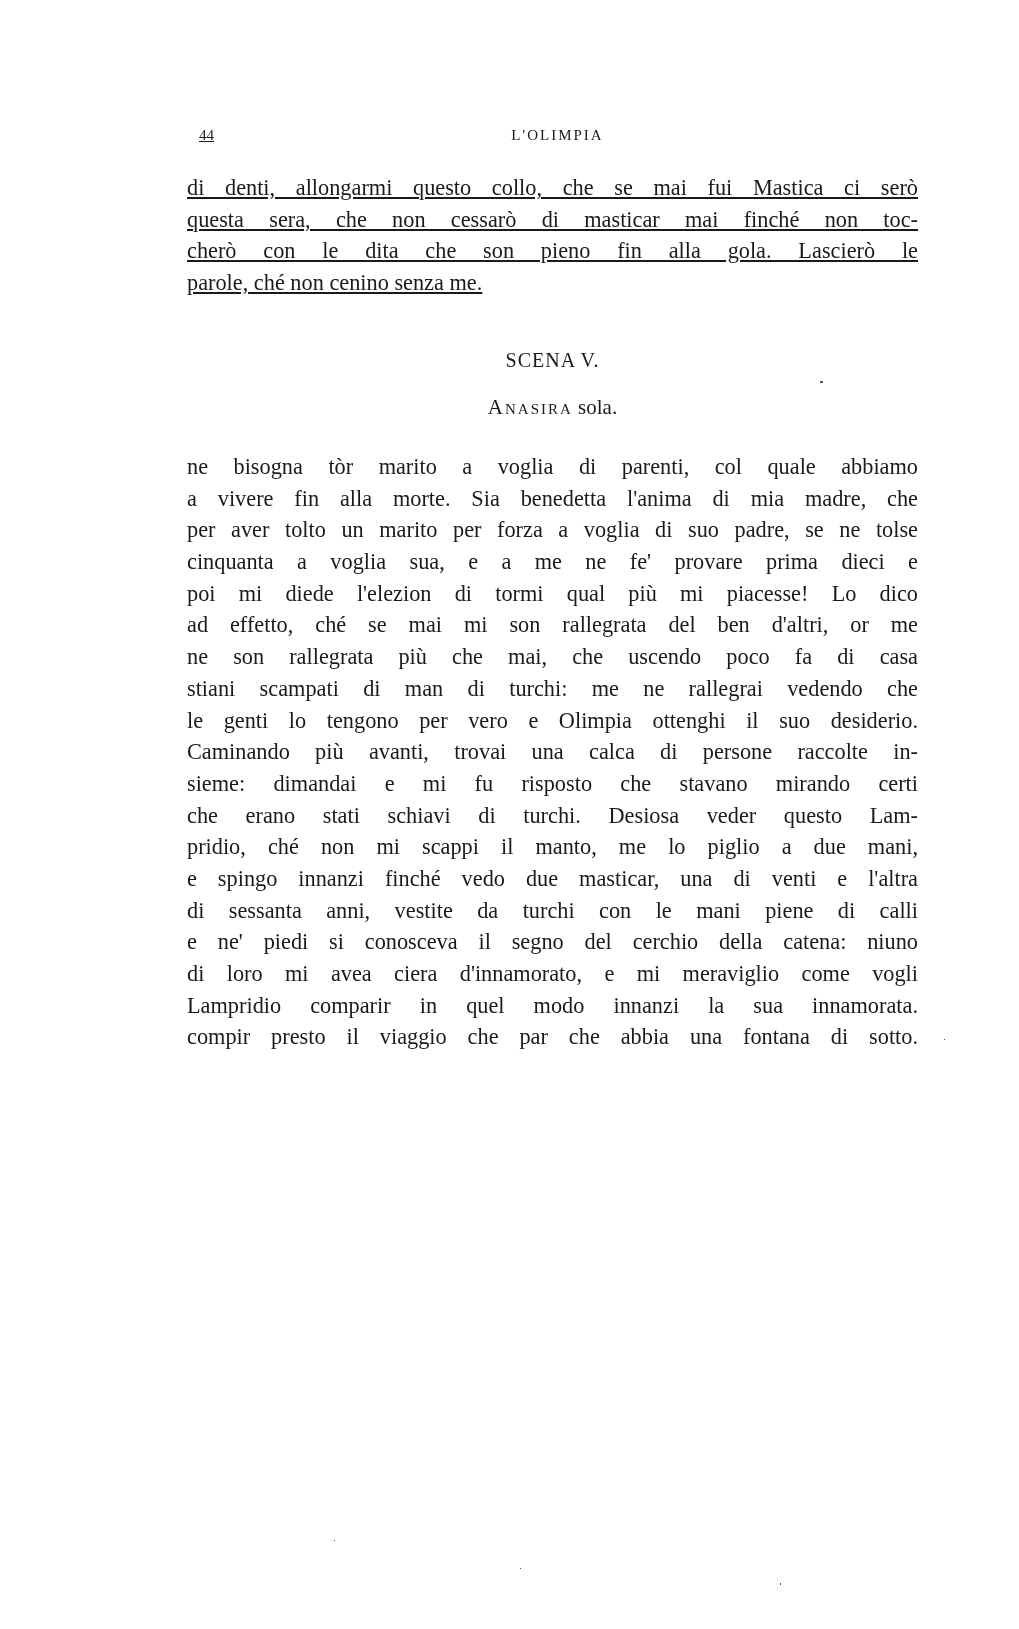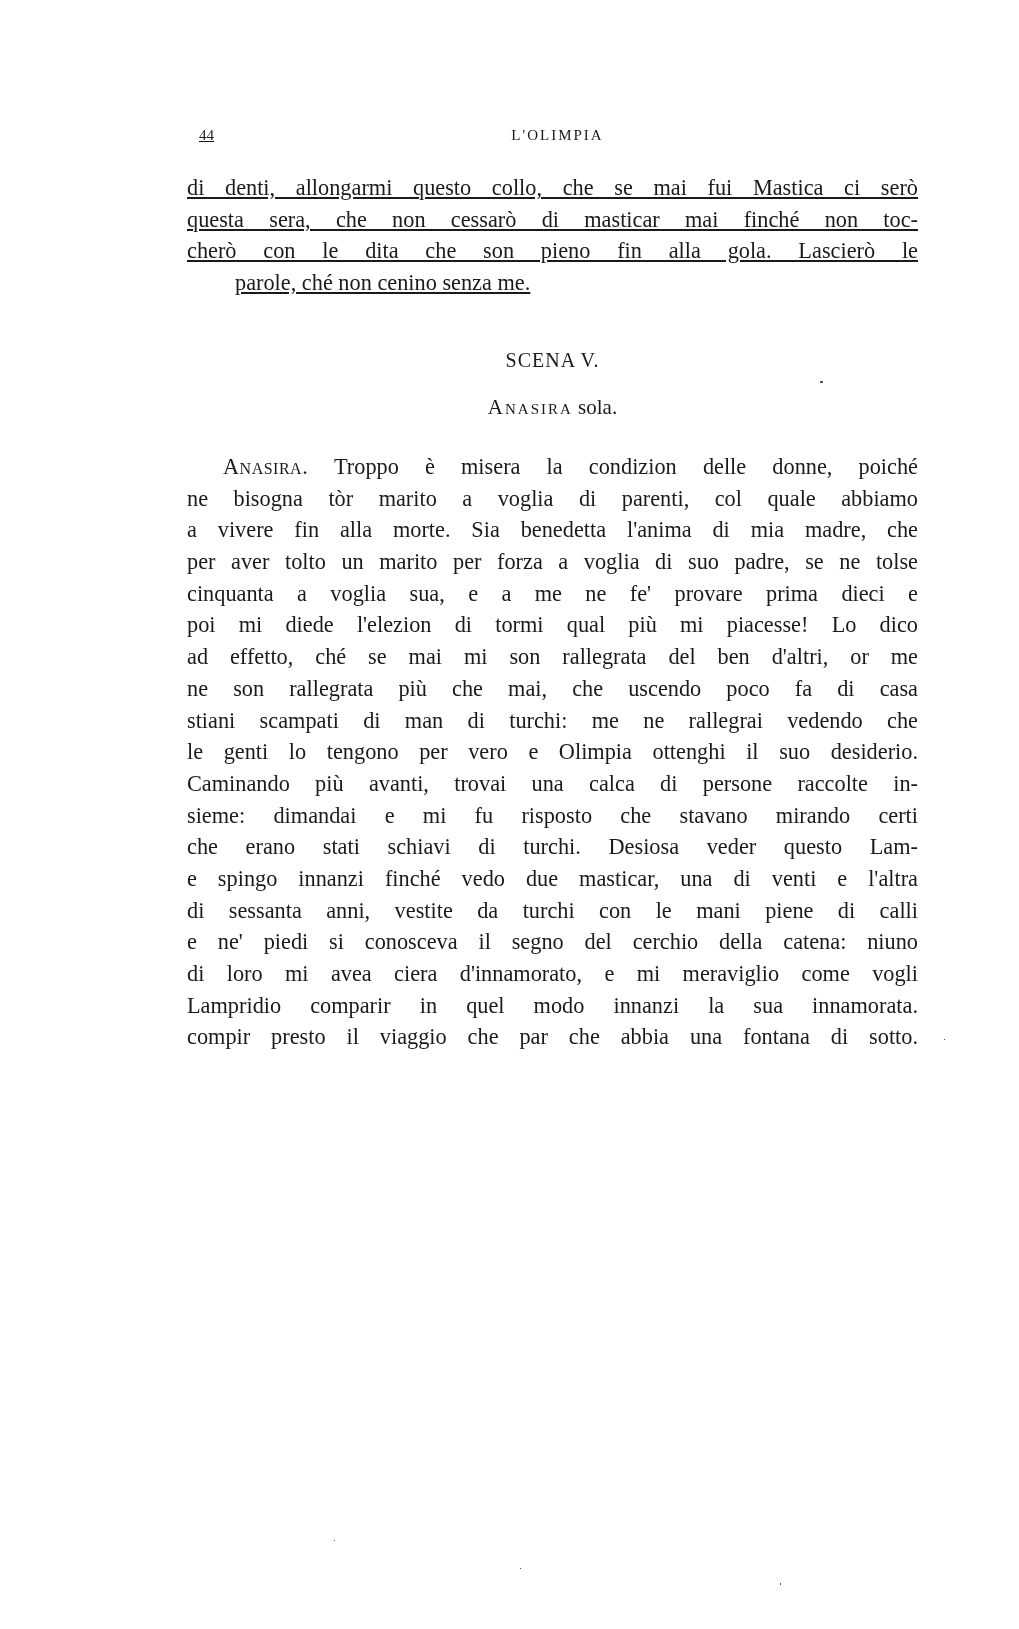--- a/index.html
+++ b/index.html
@@ -50,21 +50,20 @@
     }
     .line {
       display: block;
       white-space: nowrap;
       text-align: justify;
       text-align-last: justify;
       height: 31.7px;
     }
     .line.last {
       text-align-last: left;
-      margin-left: 48px;
     }
     .line.indent {
       padding-left: 36px;
     }
     .block-top { top: 172px; text-decoration: underline; }
     .block-speech { top: 451px; }
     .scene-title {
       position: absolute;
       top: 344px;
       left: 187px;
@@ -113,33 +112,33 @@
   <span class="line last">parole, ché non cenino senza me.</span>
 </div>
 
 <div class="scene-title">SCENA V.</div>
 
 <div class="scene-cast">
   <span class="smallcaps">Anasira</span><span> sola.</span>
 </div>
 
 <div class="text-block block-speech">
-  <span class="line indent"><span class="speaker">Anasira.</span><span> Troppo è misera la condizion delle donne, poiché</span></span>
   <span class="line">ne bisogna tòr marito a voglia di parenti, col quale abbiamo</span>
   <span class="line">a vivere fin alla morte. Sia benedetta l'anima di mia madre, che</span>
   <span class="line">per aver tolto un marito per forza a voglia di suo padre, se ne tolse</span>
   <span class="line">cinquanta a voglia sua, e a me ne fe' provare prima dieci e</span>
   <span class="line">poi mi diede l'elezion di tormi qual più mi piacesse! Lo dico</span>
   <span class="line">ad effetto, ché se mai mi son rallegrata del ben d'altri, or me</span>
   <span class="line">ne son rallegrata più che mai, che uscendo poco fa di casa</span>
   <span class="line">stiani scampati di man di turchi: me ne rallegrai vedendo che</span>
   <span class="line">le genti lo tengono per vero e Olimpia ottenghi il suo desiderio.</span>
   <span class="line">Caminando più avanti, trovai una calca di persone raccolte in-</span>
   <span class="line">sieme: dimandai e mi fu risposto che stavano mirando certi</span>
   <span class="line">che erano stati schiavi di turchi. Desiosa veder questo Lam-</span>
+  <span class="line">pridio, ché non mi scappi il manto, me lo piglio a due mani,</span>
   <span class="line">e spingo innanzi finché vedo due masticar, una di venti e l'altra</span>
   <span class="line">di sessanta anni, vestite da turchi con le mani piene di calli</span>
   <span class="line">e ne' piedi si conosceva il segno del cerchio della catena: niuno</span>
   <span class="line">di loro mi avea ciera d'innamorato, e mi meraviglio come vogli</span>
   <span class="line">Lampridio comparir in quel modo innanzi la sua innamorata.</span>
   <span class="line">compir presto il viaggio che par che abbia una fontana di sotto.</span>
 </div>
 
 <div class="speck" style="left:820px; top:381px; width:3px; height:2px;"></div>
 <div class="speck" style="left:944px; top:1039px; width:1px; height:1px;"></div>

